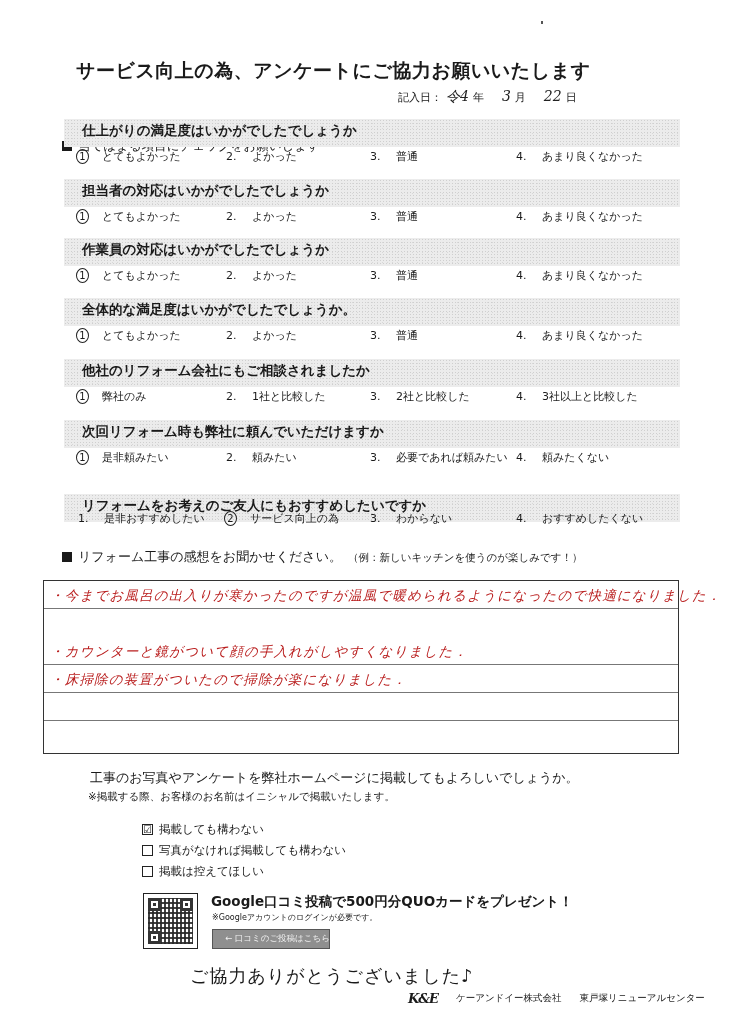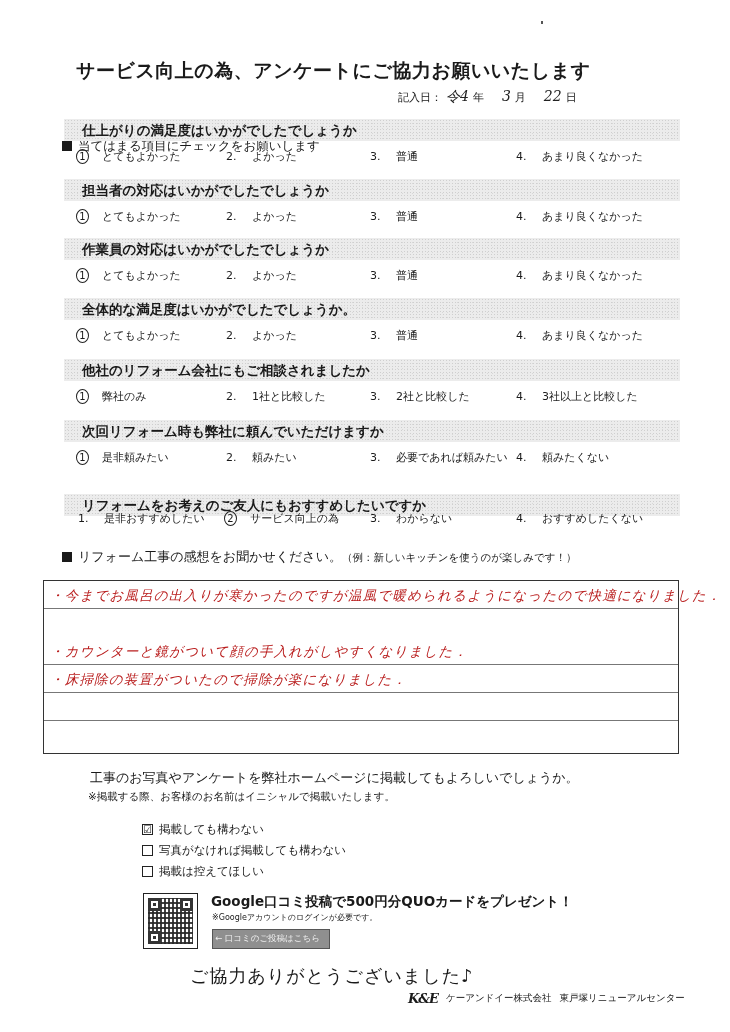--- a/index.html
+++ b/index.html
@@ -9,41 +9,41 @@
     .title { position: absolute; left: 76px; top: 58px; font-size: 19px; letter-spacing: 0.5px; color: #1a1a1a; white-space: nowrap; }
 
     .instruction { position: absolute; left: 62px; top: 94px; font-size: 12.5px; white-space: nowrap; margin-top: 44px; }
     .sq { display: inline-block; width: 10px; height: 10px; background: #1a1a1a; margin-right: 6px; vertical-align: -1px; }
 
     .date { position: absolute; left: 398px; top: 88px; font-size: 11px; white-space: nowrap; display: flex; align-items: baseline; gap: 4px; }
     .hw { font-family: "DejaVu Serif", serif; font-style: italic; font-size: 14px; color: #222; }
     .date .unit { margin-right: 14px; }
 
     .q-bar {
-      position: absolute; left: 64px; width: 616px; height: 22px;
+      position: absolute; left: 64px; width: 616px; height: 28px;
       background-color: #ececec;
       background-image:
         radial-gradient(#cfcfcf 0.8px, transparent 1px),
         radial-gradient(#d8d8d8 0.6px, transparent 0.9px);
       background-size: 3px 3px, 5px 5px;
       background-position: 0 0, 1px 2px;
     }
     .q-text { position: absolute; left: 18px; top: 3px; font-size: 13.5px; font-weight: bold; white-space: nowrap; color: #1a1a1a; }
 
     .opts { position: absolute; left: 78px; width: 600px; height: 18px; font-size: 11px; white-space: nowrap; }
     .opt { position: absolute; top: 0; display: flex; align-items: center; }
     .opt .num { display: inline-block; width: 26px; font-size: 11px; }
     .opt .circled {
       display: inline-flex; width: 13px; height: 15px; border: 1.2px solid #222; border-radius: 50%;
       align-items: center; justify-content: center; font-size: 10px; margin-right: 13px; margin-left: -2px;
     }
     .o1 { left: 0; } .o2 { left: 148px; } .o3 { left: 292px; } .o4 { left: 438px; }
 
     .section2 { position: absolute; left: 62px; top: 548px; font-size: 13px; white-space: nowrap; }
-    .section2 .ex { font-size: 10.5px; margin-left: 0; }
+    .section2 .ex { font-size: 10.5px; margin-left: 6px; }
 
     .comment-box { position: absolute; left: 43px; top: 580px; width: 636px; height: 174px; border: 1.5px solid #333; }
     .c-line { position: absolute; left: 0; right: 0; height: 28px; border-bottom: 1px solid #777; }
     .c-line:last-child { border-bottom: none; }
     .c-text { position: absolute; left: 6px; bottom: 3px; font-family: Liberation Mono, monospace; font-style: italic; font-size: 13.5px; letter-spacing: 1.2px; color: #b91c1c; white-space: nowrap; }
 
     .pub-q { position: absolute; left: 90px; top: 769px; font-size: 13px; white-space: nowrap; }
     .pub-note { position: absolute; left: 88px; top: 790px; font-size: 10.5px; white-space: nowrap; }
 
     .cb-row { position: absolute; left: 142px; font-size: 11.5px; white-space: nowrap; display: flex; align-items: center; }
@@ -58,25 +58,25 @@
     }
     .finder { position: absolute; width: 13px; height: 13px; border: 3px solid #111; background: #fff; }
     .finder::after { content: ""; position: absolute; left: 2px; top: 2px; width: 3px; height: 3px; background: #111; }
     .f1 { left: 0; top: 0; } .f2 { right: 0; top: 0; } .f3 { left: 0; bottom: 0; }
 
     .promo-title { position: absolute; left: 211px; top: 893px; font-size: 13.5px; font-weight: bold; white-space: nowrap; }
     .promo-note { position: absolute; left: 212px; top: 912px; font-size: 8px; white-space: nowrap; }
     .promo-btn {
       position: absolute; left: 212px; top: 929px; width: 118px; height: 20px;
       background: #8f8f8f; border: 1px solid #555; color: #f2f2f2; font-size: 8.5px;
-      display: flex; align-items: center; padding-left: 2px; white-space: nowrap;
+      display: flex; align-items: center; padding-left: 12px; white-space: nowrap;
     }
 
     .thanks { position: absolute; left: 190px; top: 964px; font-size: 18px; white-space: nowrap; letter-spacing: 1px; }
-    .footer { position: absolute; left: 408px; top: 991px; font-size: 9.5px; white-space: nowrap; display: flex; align-items: center; gap: 8px; }
+    .footer { position: absolute; left: 408px; top: 991px; font-size: 9.5px; white-space: nowrap; display: flex; align-items: center; gap: 18px; }
     .logo { font-family: "DejaVu Serif", serif; font-weight: bold; font-style: italic; font-size: 13px; letter-spacing: -1px; }
 
     .speck { position: absolute; left: 541px; top: 21px; width: 2px; height: 3px; background: #555; }
   </style>
 </head>
 <body>
 
 <div class="speck"></div>
 
 <h1 class="title">サービス向上の為、アンケートにご協力お願いいたします</h1>

